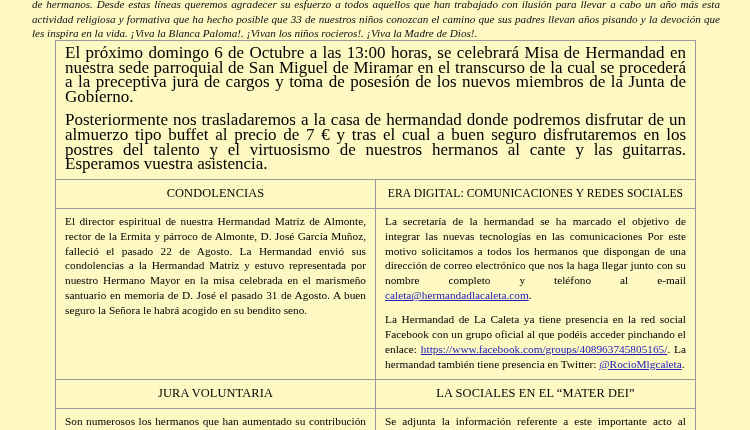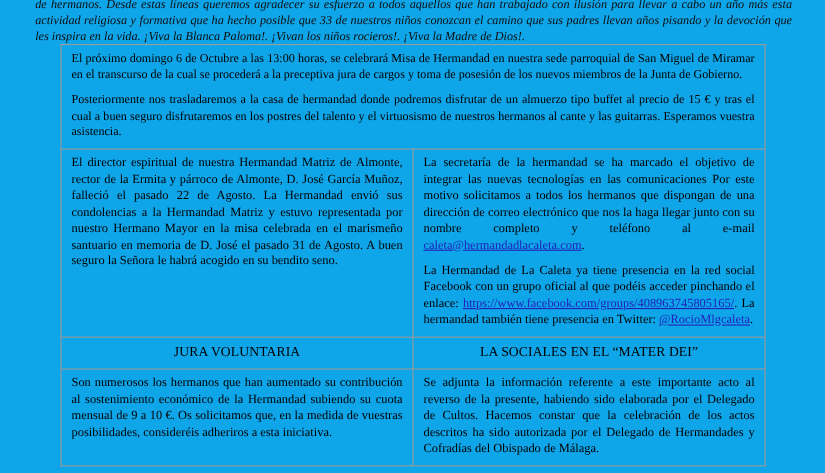--- a/index.html
+++ b/index.html
@@ -12,21 +12,21 @@
     height: 430px;
     overflow: hidden;
     font-family: "Liberation Serif", "DejaVu Serif", serif;
     color: #000000;
   }
 
   .page {
     position: relative;
     width: 750px;
     height: 430px;
-    background: #0ea5e9;
+    background: #fef9c3;
   }
 
   
   .intro {
     position: absolute;
     left: 32px;
     top: -3px;
     width: 688px;
     font-style: italic;
     font-size: 11.1px;
@@ -63,21 +63,21 @@
     letter-spacing: 0.1px;
     padding: 5px 6px 6px 6px;
     white-space: nowrap;
   }
   .sect-title.small {
     font-size: 11.6px;
   }
 
   p.body {
     margin: 0 0 9px 0;
-    font-size: 11px;
+    font-size: 17px;
     line-height: 14.6px;
     text-align: justify;
     text-justify: inter-word;
   }
   p.body:last-child { margin-bottom: 0; }
 
   .narrow p.body {
     font-size: 11.3px;
     line-height: 14.9px;
   }
@@ -93,25 +93,33 @@
 
   <div class="intro">de hermanos. Desde estas líneas queremos agradecer su esfuerzo a todos aquellos que han trabajado con ilusión para llevar a cabo un año más esta actividad religiosa y formativa que ha hecho posible que 33 de nuestros niños conozcan el camino que sus padres llevan años pisando y la devoción que les inspira en la vida. ¡Viva la Blanca Paloma!. ¡Vivan los niños rocieros!. ¡Viva la Madre de Dios!.</div>
 
   <table class="doc-table">
 
     <tbody>
     <tr>
       <td colspan="2">
         <div class="cell-pad">
           <p class="body">El próximo domingo 6 de Octubre a las 13:00 horas, se celebrará Misa de Hermandad en nuestra sede parroquial de San Miguel de Miramar en el transcurso de la cual se procederá a la preceptiva jura de cargos y toma de posesión de los nuevos miembros de la Junta de Gobierno.</p>
-          <p class="body">Posteriormente nos trasladaremos a la casa de hermandad donde podremos disfrutar de un almuerzo tipo buffet al precio de 15 € y tras el cual a buen seguro disfrutaremos en los postres del talento y el virtuosismo de nuestros hermanos al cante y las guitarras. Esperamos vuestra asistencia.</p>
+          <p class="body">Posteriormente nos trasladaremos a la casa de hermandad donde podremos disfrutar de un almuerzo tipo buffet al precio de 7 € y tras el cual a buen seguro disfrutaremos en los postres del talento y el virtuosismo de nuestros hermanos al cante y las guitarras. Esperamos vuestra asistencia.</p>
         </div>
       </td>
     </tr>
 
+    <tr>
+      <td class="col-left">
+        <div class="sect-title">CONDOLENCIAS</div>
+      </td>
+      <td class="col-right">
+        <div class="sect-title small">ERA DIGITAL: COMUNICACIONES Y REDES SOCIALES</div>
+      </td>
+    </tr>
 
     <tr>
       <td class="col-left narrow">
         <div class="cell-pad">
           <p class="body">El director espiritual de nuestra Hermandad Matriz de Almonte, rector de la Ermita y párroco de Almonte, D. José García Muñoz, falleció el pasado 22 de Agosto. La Hermandad envió sus condolencias a la Hermandad Matriz y estuvo representada por nuestro Hermano Mayor en la misa celebrada en el marismeño santuario en memoria de D. José el pasado 31 de Agosto. A buen seguro la Señora le habrá acogido en su bendito seno.</p>
         </div>
       </td>
       <td class="col-right narrow">
         <div class="cell-pad">
           <p class="body"><span>La secretaría de la hermandad se ha marcado el objetivo de integrar las nuevas tecnologías en las comunicaciones Por este motivo solicitamos a todos los hermanos que dispongan de una dirección de correo electrónico que nos la haga llegar junto con su nombre completo y teléfono al e-mail </span><a class="lnk" href="#">caleta@hermandadlacaleta.com</a><span>.</span></p>

